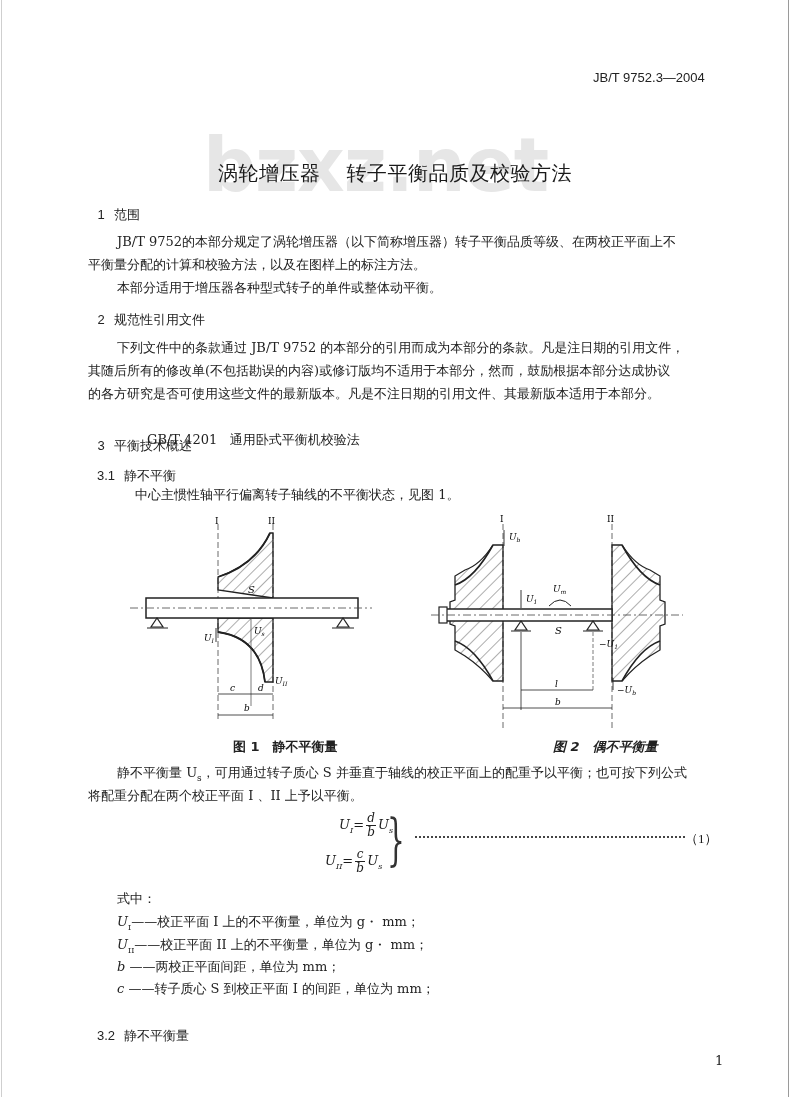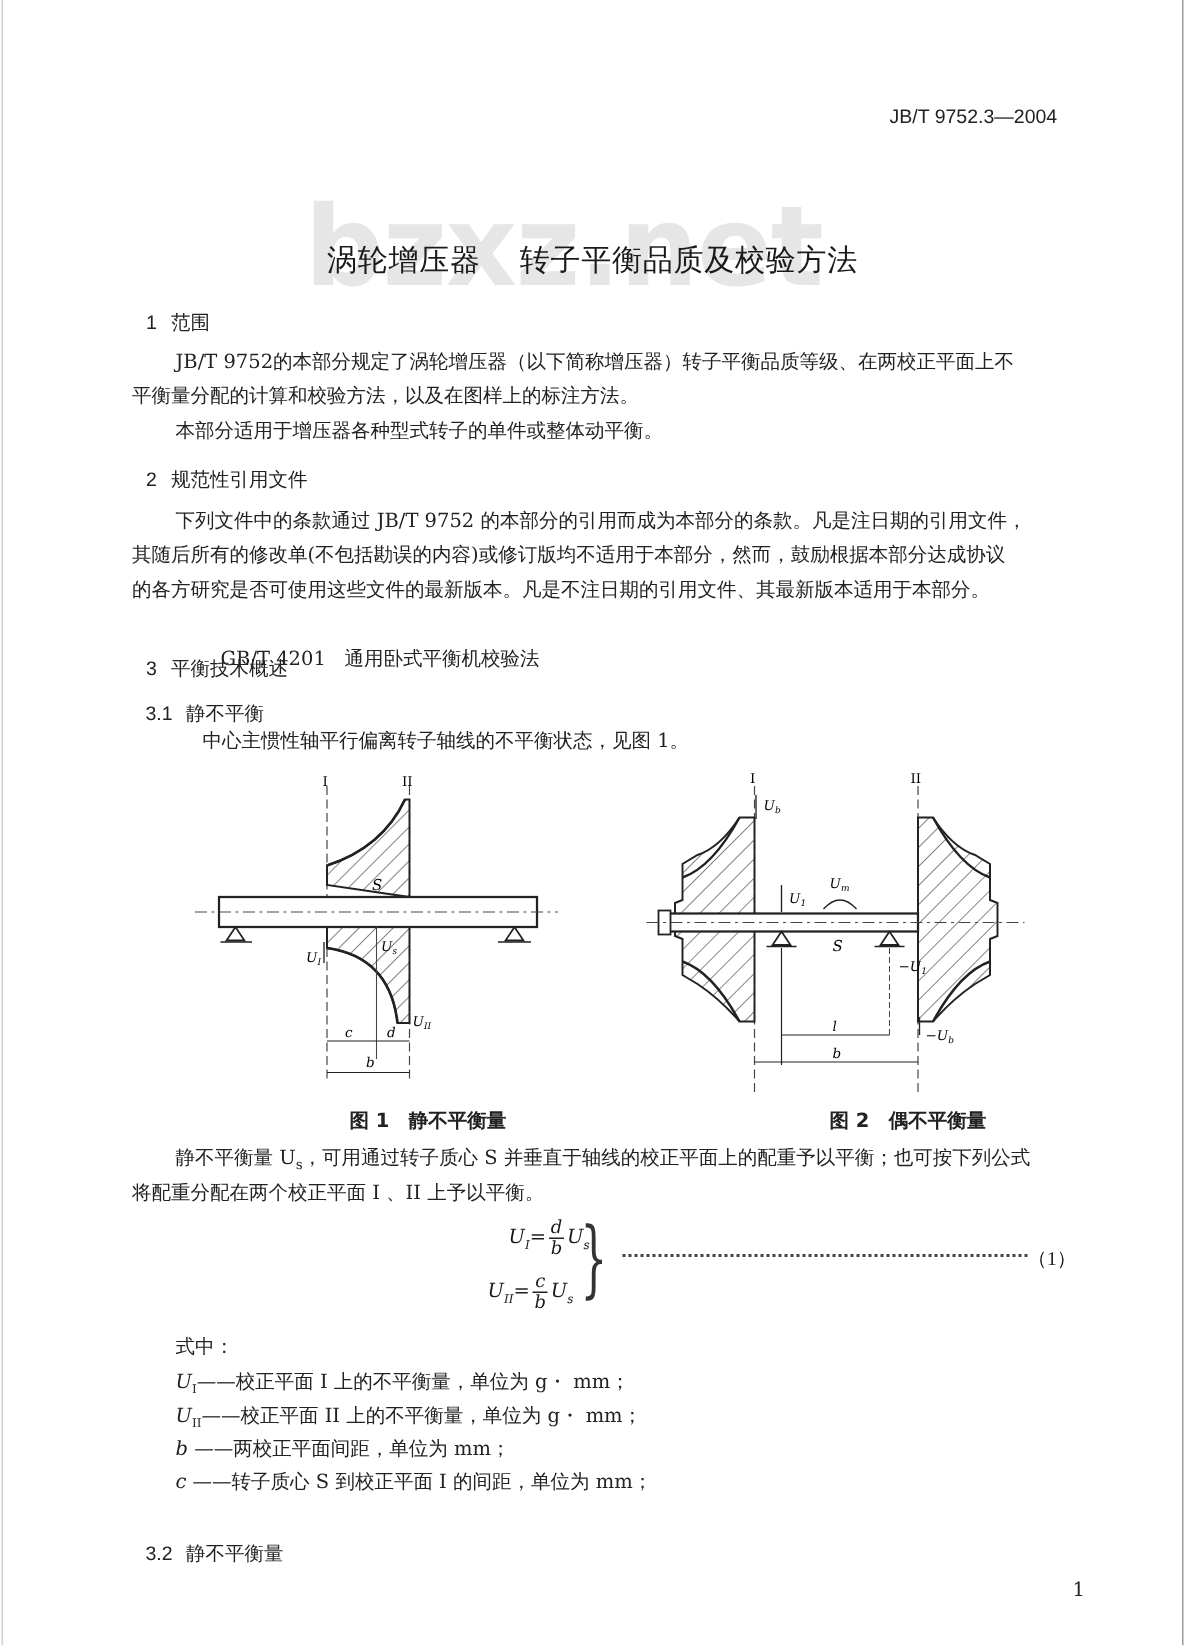--- a/index.html
+++ b/index.html
@@ -158,21 +158,21 @@
 
     <text x="192" y="183" font-size="9" font-style="italic">−U<tspan font-size="6" dy="2">b</tspan></text>
     <line x1="188" y1="168" x2="188" y2="180" stroke="#222" stroke-width="0.9"></line>
 
     <line x1="96" y1="180" x2="168" y2="180" stroke="#222" stroke-width="0.8"></line>
     <text x="130" y="177" font-size="9" font-style="italic">l</text>
 
     <line x1="78" y1="198" x2="187" y2="198" stroke="#222" stroke-width="0.8"></line>
     <text x="130" y="195" font-size="9" font-style="italic">b</text>
   </svg>
-  <div class="caption" style="left:510px; top:738px;">图 2　偶不平衡量</div>
+  <div class="caption" style="left:510px; top:738px;font-style:italic;">图 2　偶不平衡量</div>
 
   <div class="p" style="left:117px; top:761px;">
     <span>静不平衡量 U</span><sub style="font-size:9px">s</sub><span>，可用通过转子质心 S 并垂直于轴线的校正平面上的配重予以平衡；也可按下列公式</span>
   </div>
   <div class="p" style="left:88px; top:784px;">将配重分配在两个校正平面 I 、II 上予以平衡。</div>
 
   <div class="formula">
     <div class="eqrow" style="top:2px;margin-left:14px;">
       <span>U</span><sub style="font-size:8px">I</sub><span style="font-style:normal">=</span><span class="frac">
           <span>d</span>

